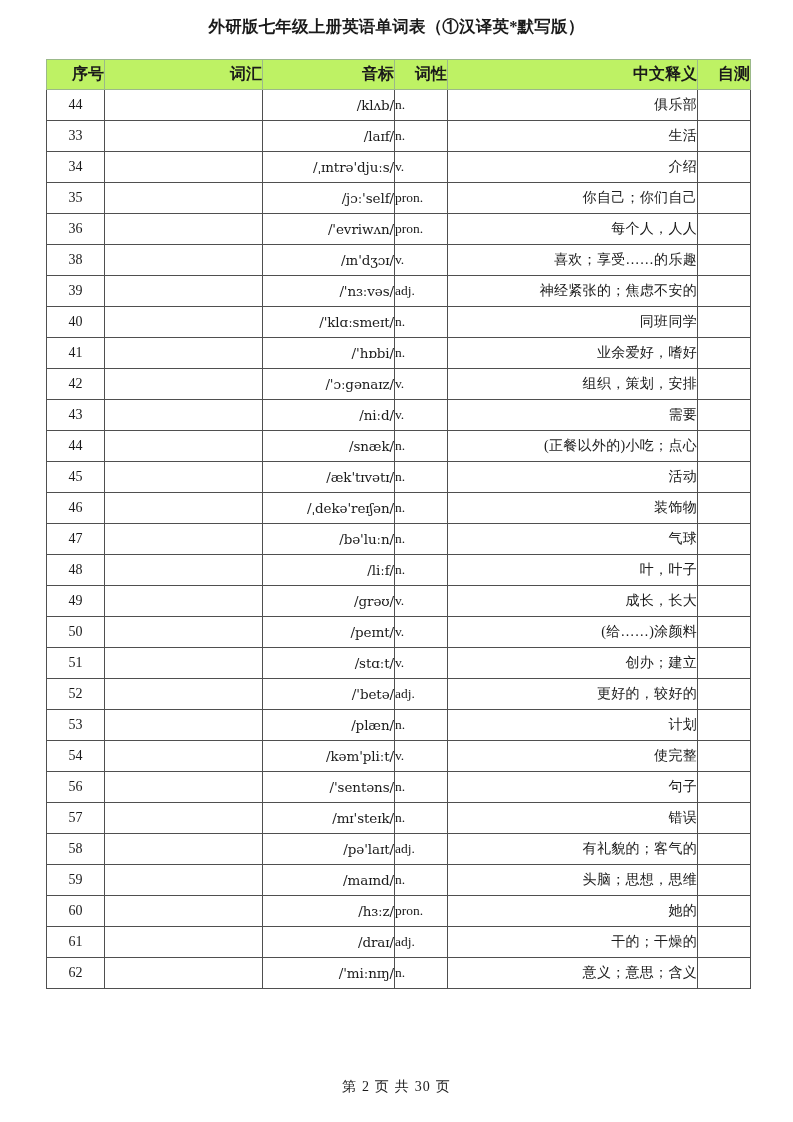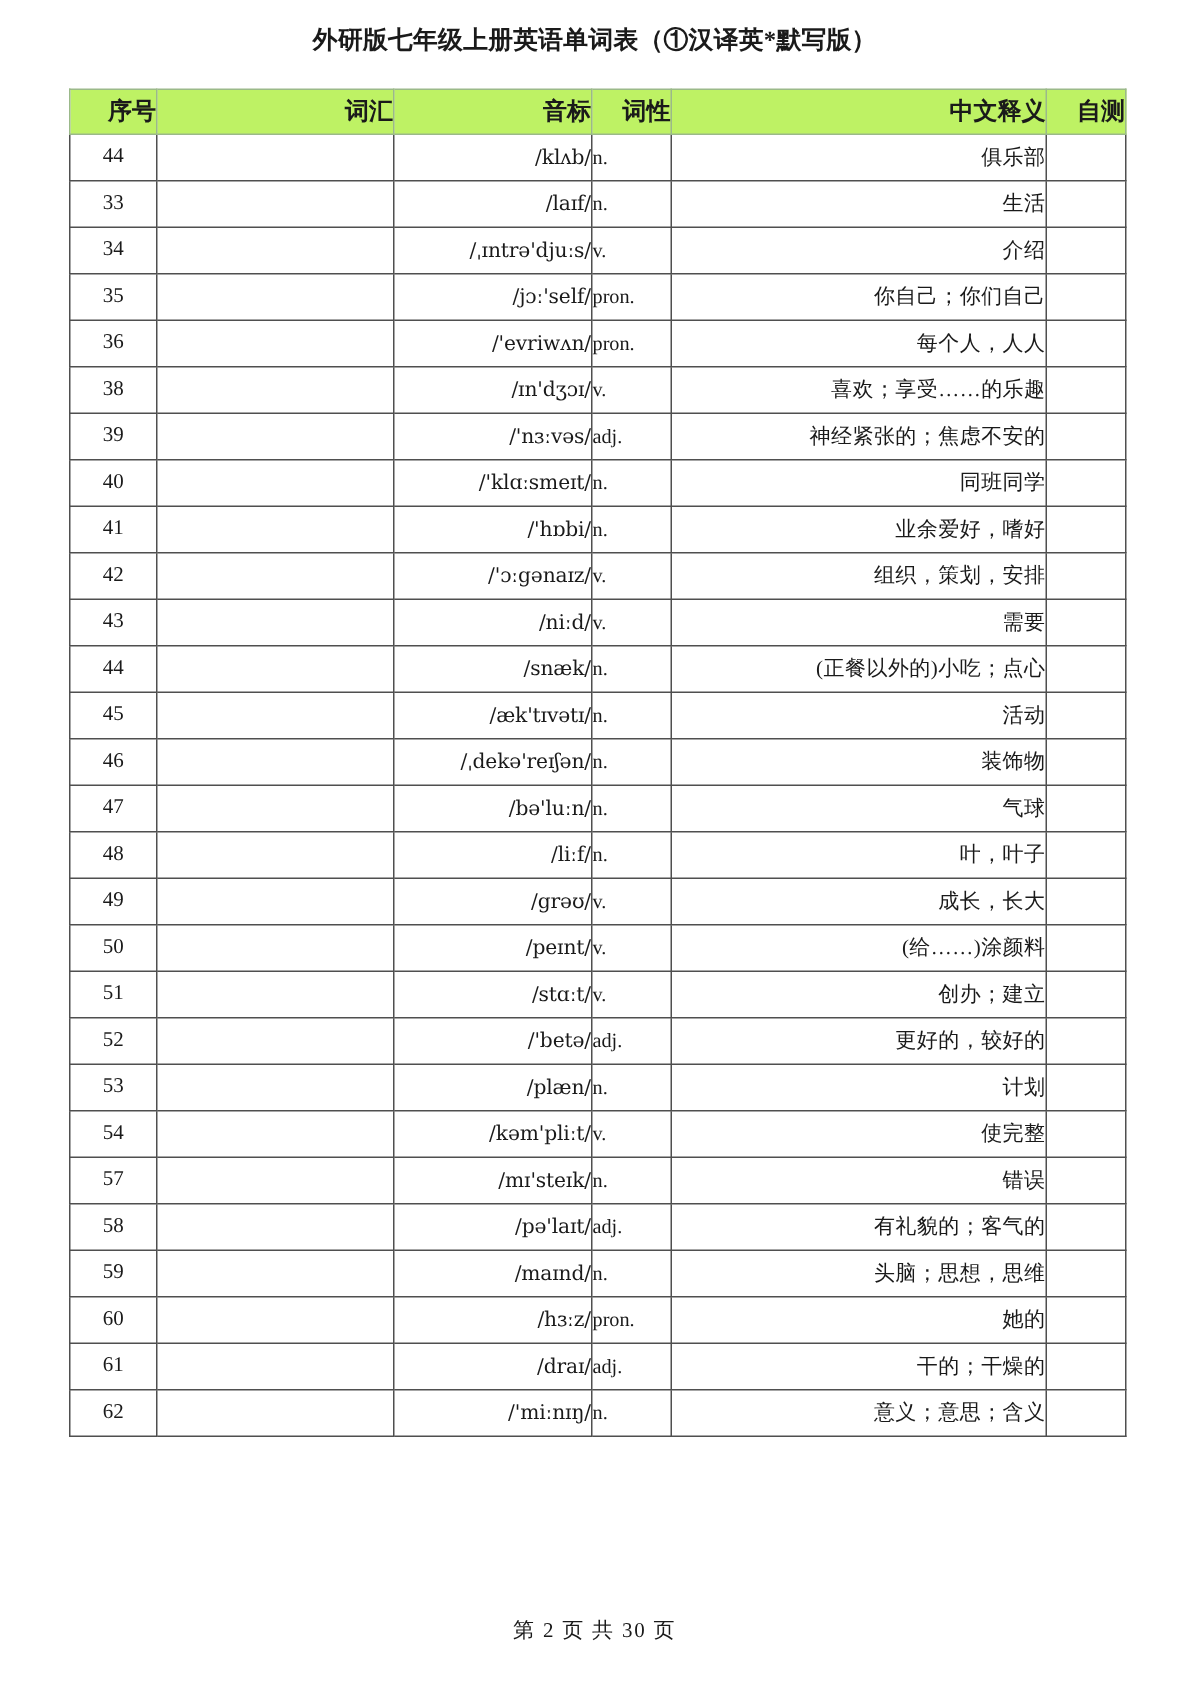--- a/index.html
+++ b/index.html
@@ -311,20 +311,28 @@
           </tr>
           <tr>
             <td class="num">54</td>
             <td class="word"></td>
             <td class="phon">/kəm'pliːt/</td>
             <td class="pos">v.</td>
             <td class="mean">使完整</td>
             <td class="self"></td>
           </tr>
           <tr>
+            <td class="num">56</td>
+            <td class="word"></td>
+            <td class="phon">/'sentəns/</td>
+            <td class="pos">n.</td>
+            <td class="mean">句子</td>
+            <td class="self"></td>
+          </tr>
+          <tr>
             <td class="num">57</td>
             <td class="word"></td>
             <td class="phon">/mɪ'steɪk/</td>
             <td class="pos">n.</td>
             <td class="mean">错误</td>
             <td class="self"></td>
           </tr>
           <tr>
             <td class="num">58</td>
             <td class="word"></td>

